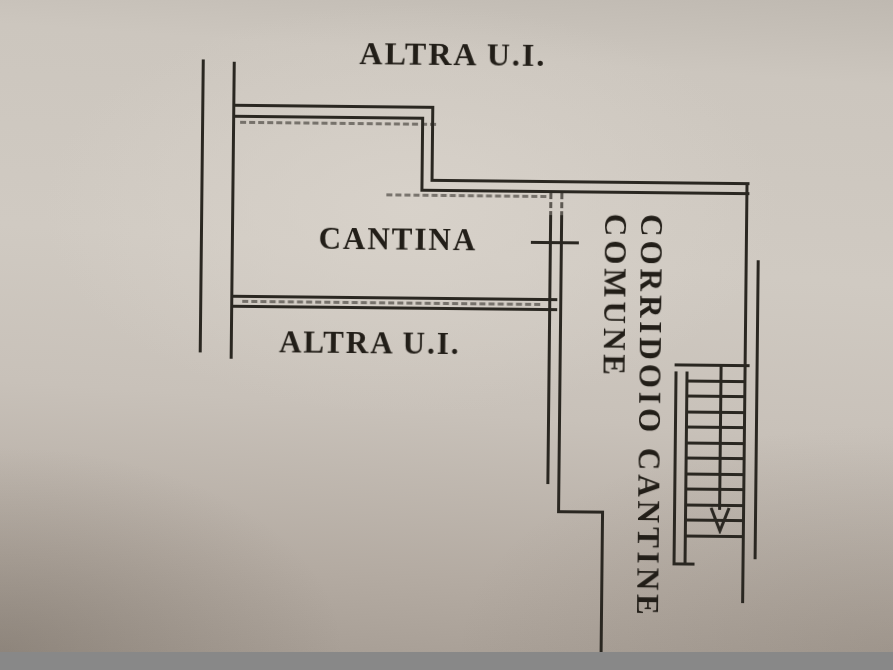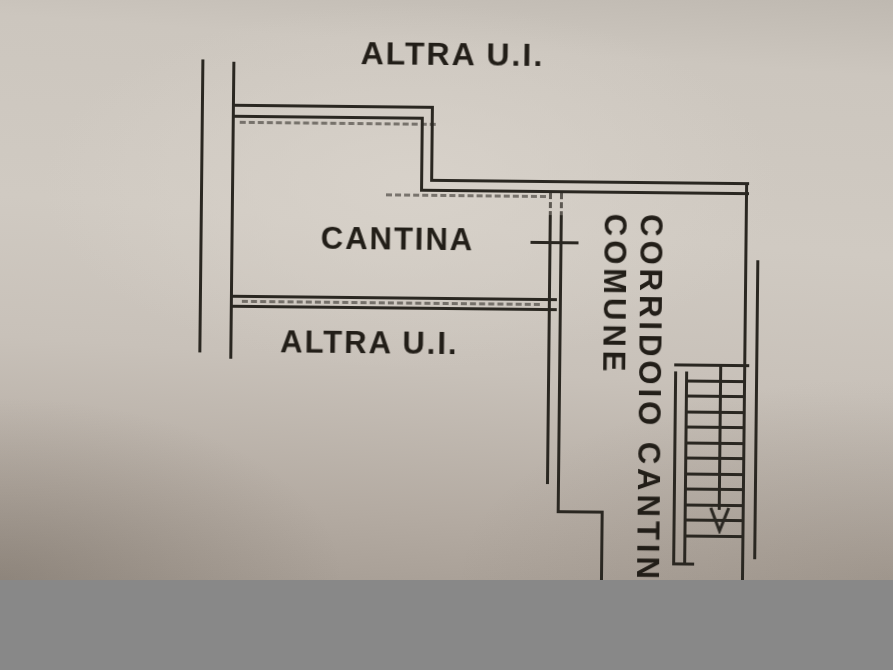--- a/index.html
+++ b/index.html
@@ -1,18 +1,18 @@
 <!DOCTYPE html>
 <html style="--ink: #2d2a25; --text: #26221c; --paper-light: #d0cac2; --paper-mid: #c9c3bb; --paper-dark: #a59c93;"><head>
 <meta charset="utf-8">
 <style>
   html,body{margin:0;padding:0;background:#888;}
   .scene{
-    position:relative;width:893px;height:580px;overflow:hidden;
-    font-family:Liberation Sans, sans-serif;
+    position:relative;width:893px;height:652px;overflow:hidden;
+    font-family:Liberation Serif, serif;
     background:
       radial-gradient(55% 42% at 46% 32%, rgba(216,210,202,.95) 0%, rgba(216,210,202,0) 75%),
       radial-gradient(55% 45% at 0% 100%, rgba(88,79,69,.30) 0%, rgba(88,79,69,0) 70%),
       radial-gradient(70% 50% at 100% 100%, rgba(95,86,76,.20) 0%, rgba(95,86,76,0) 70%),
       linear-gradient(184deg, #bfb9b1 0%, #ccc6be 12%, var(--paper-light,#d0cac2) 40%, #c8c1b9 62%, #b3aaa1 86%, var(--paper-dark,#a59c93) 100%);
   }
   .plan{position:absolute;inset:0;transform:rotate(.6deg);filter:blur(.45px) contrast(1.04);}
   .w{position:absolute;background:var(--ink,#2d2a25);}
   .dashh{position:absolute;border-top:3px dashed rgba(45,42,37,.55);background:none;height:0;}
   .dashv{position:absolute;border-left:3px dashed rgba(45,42,37,.70);background:none;width:0;}

